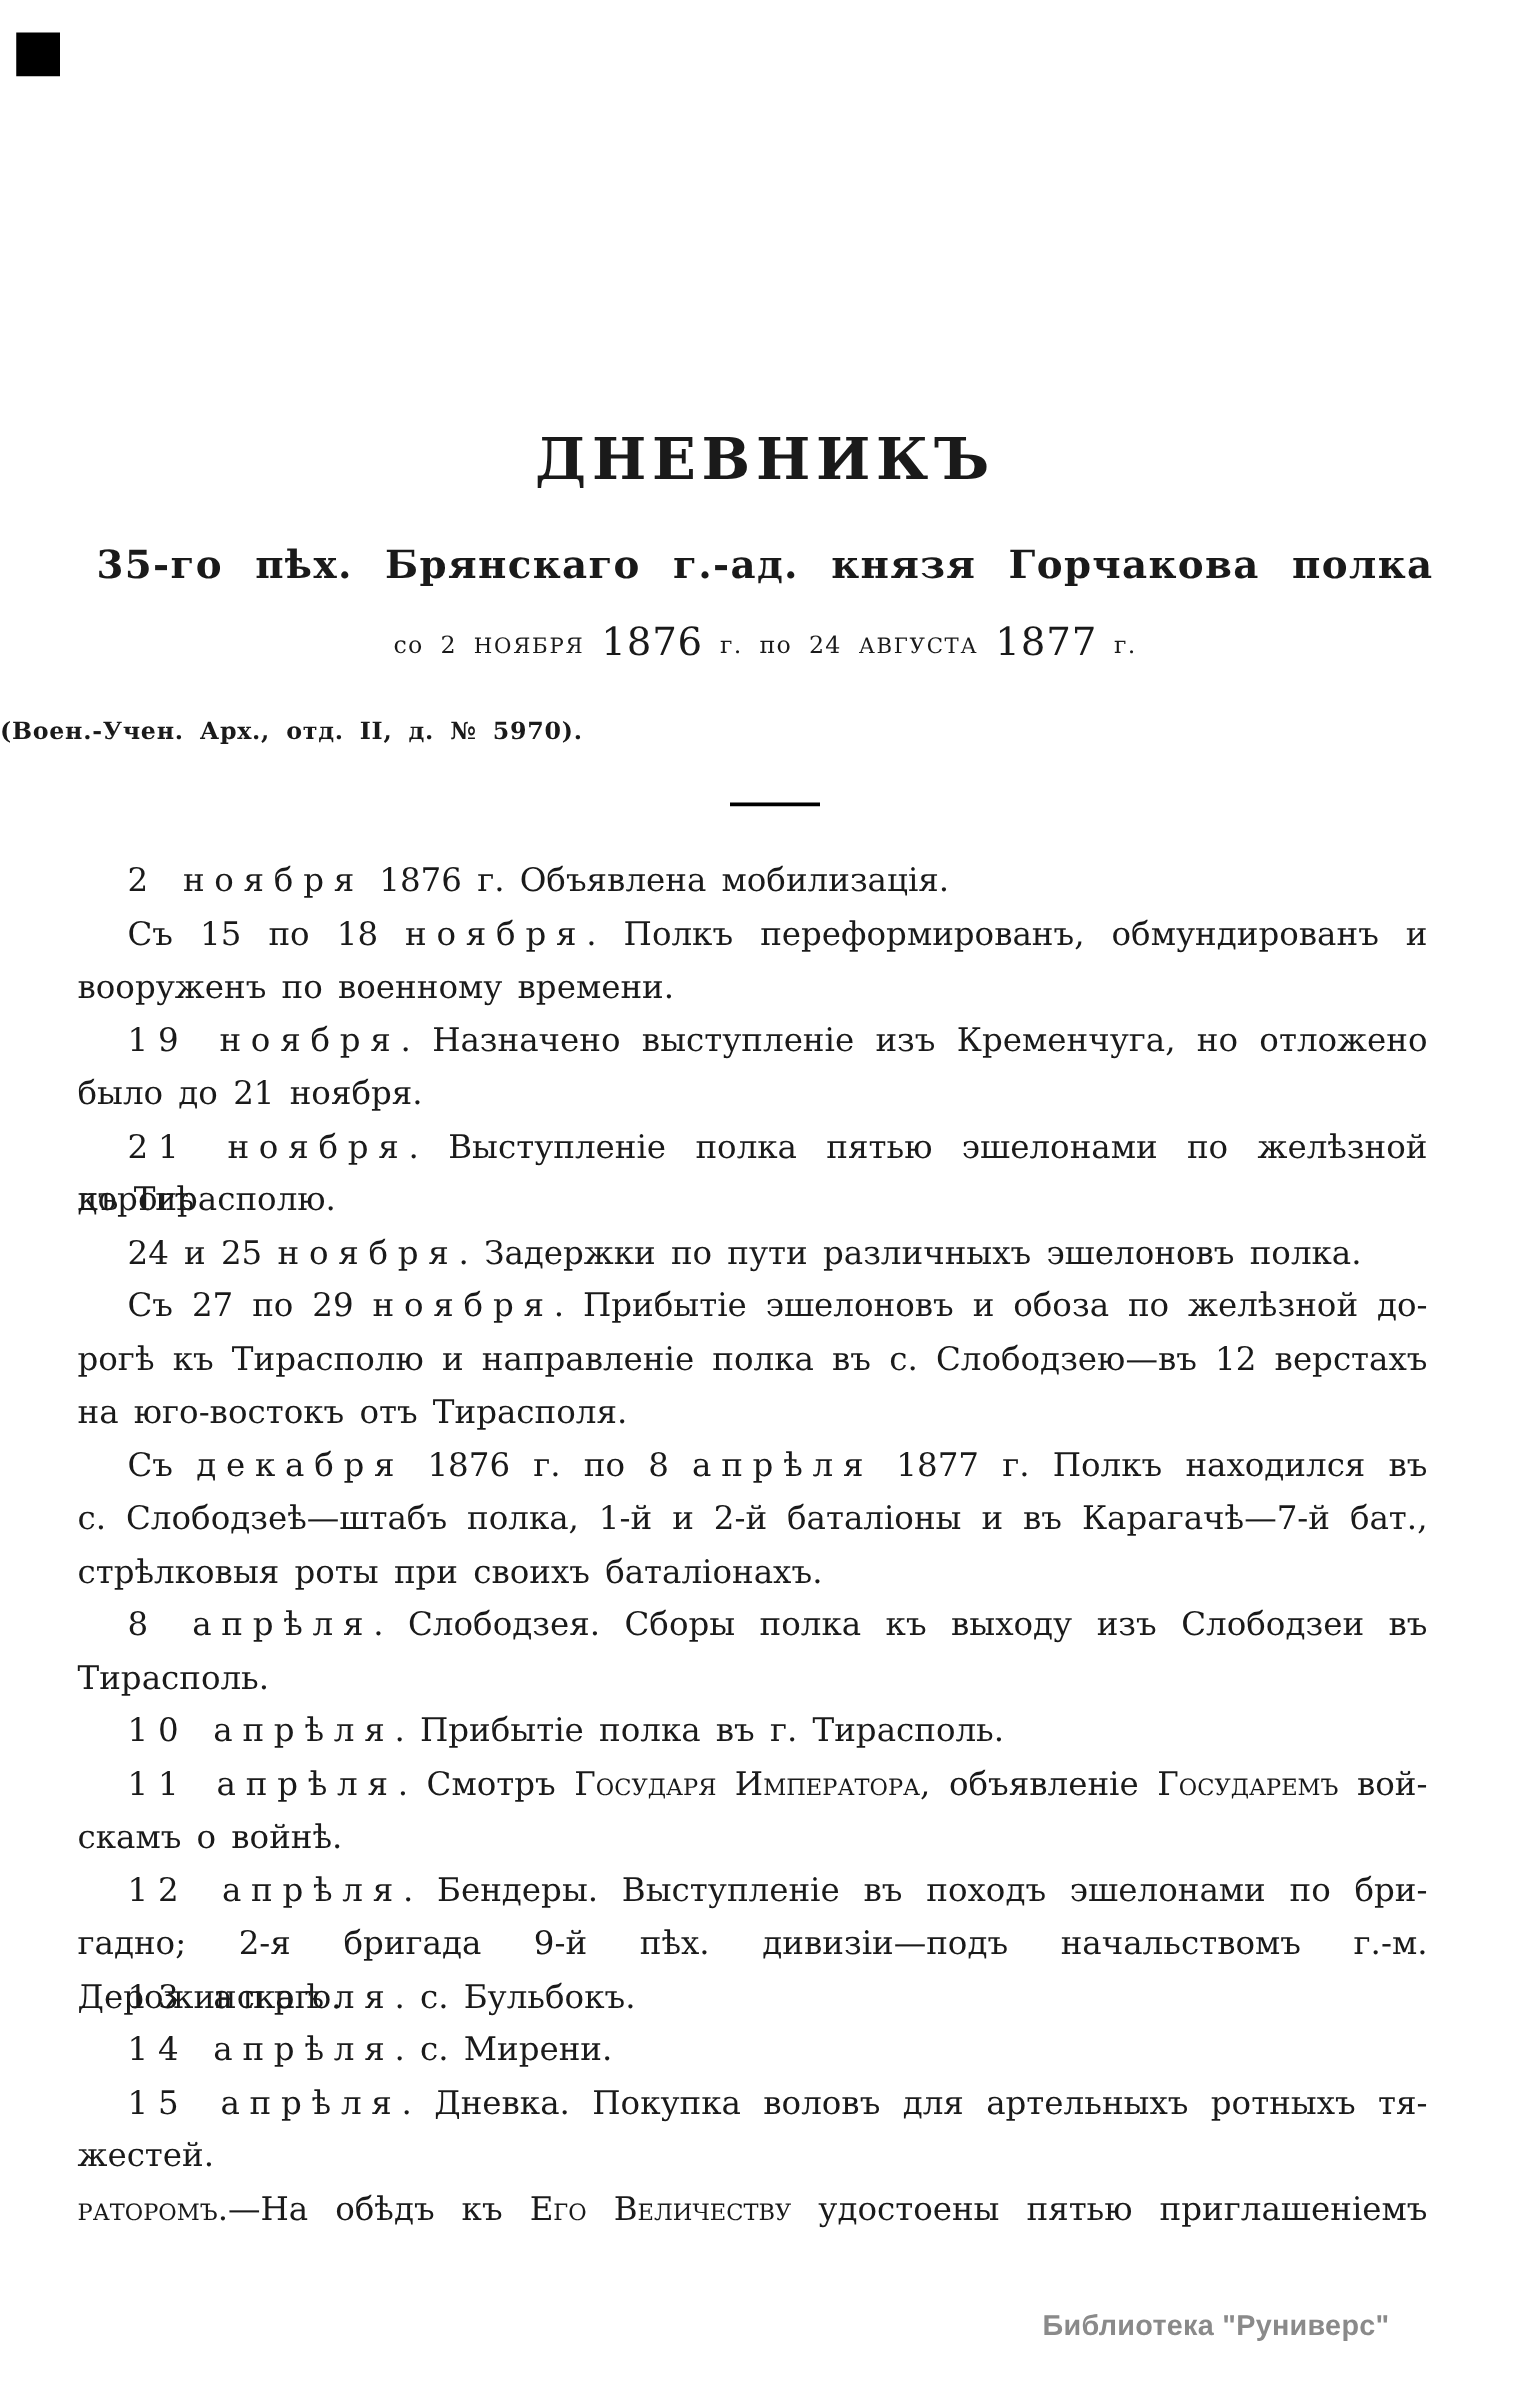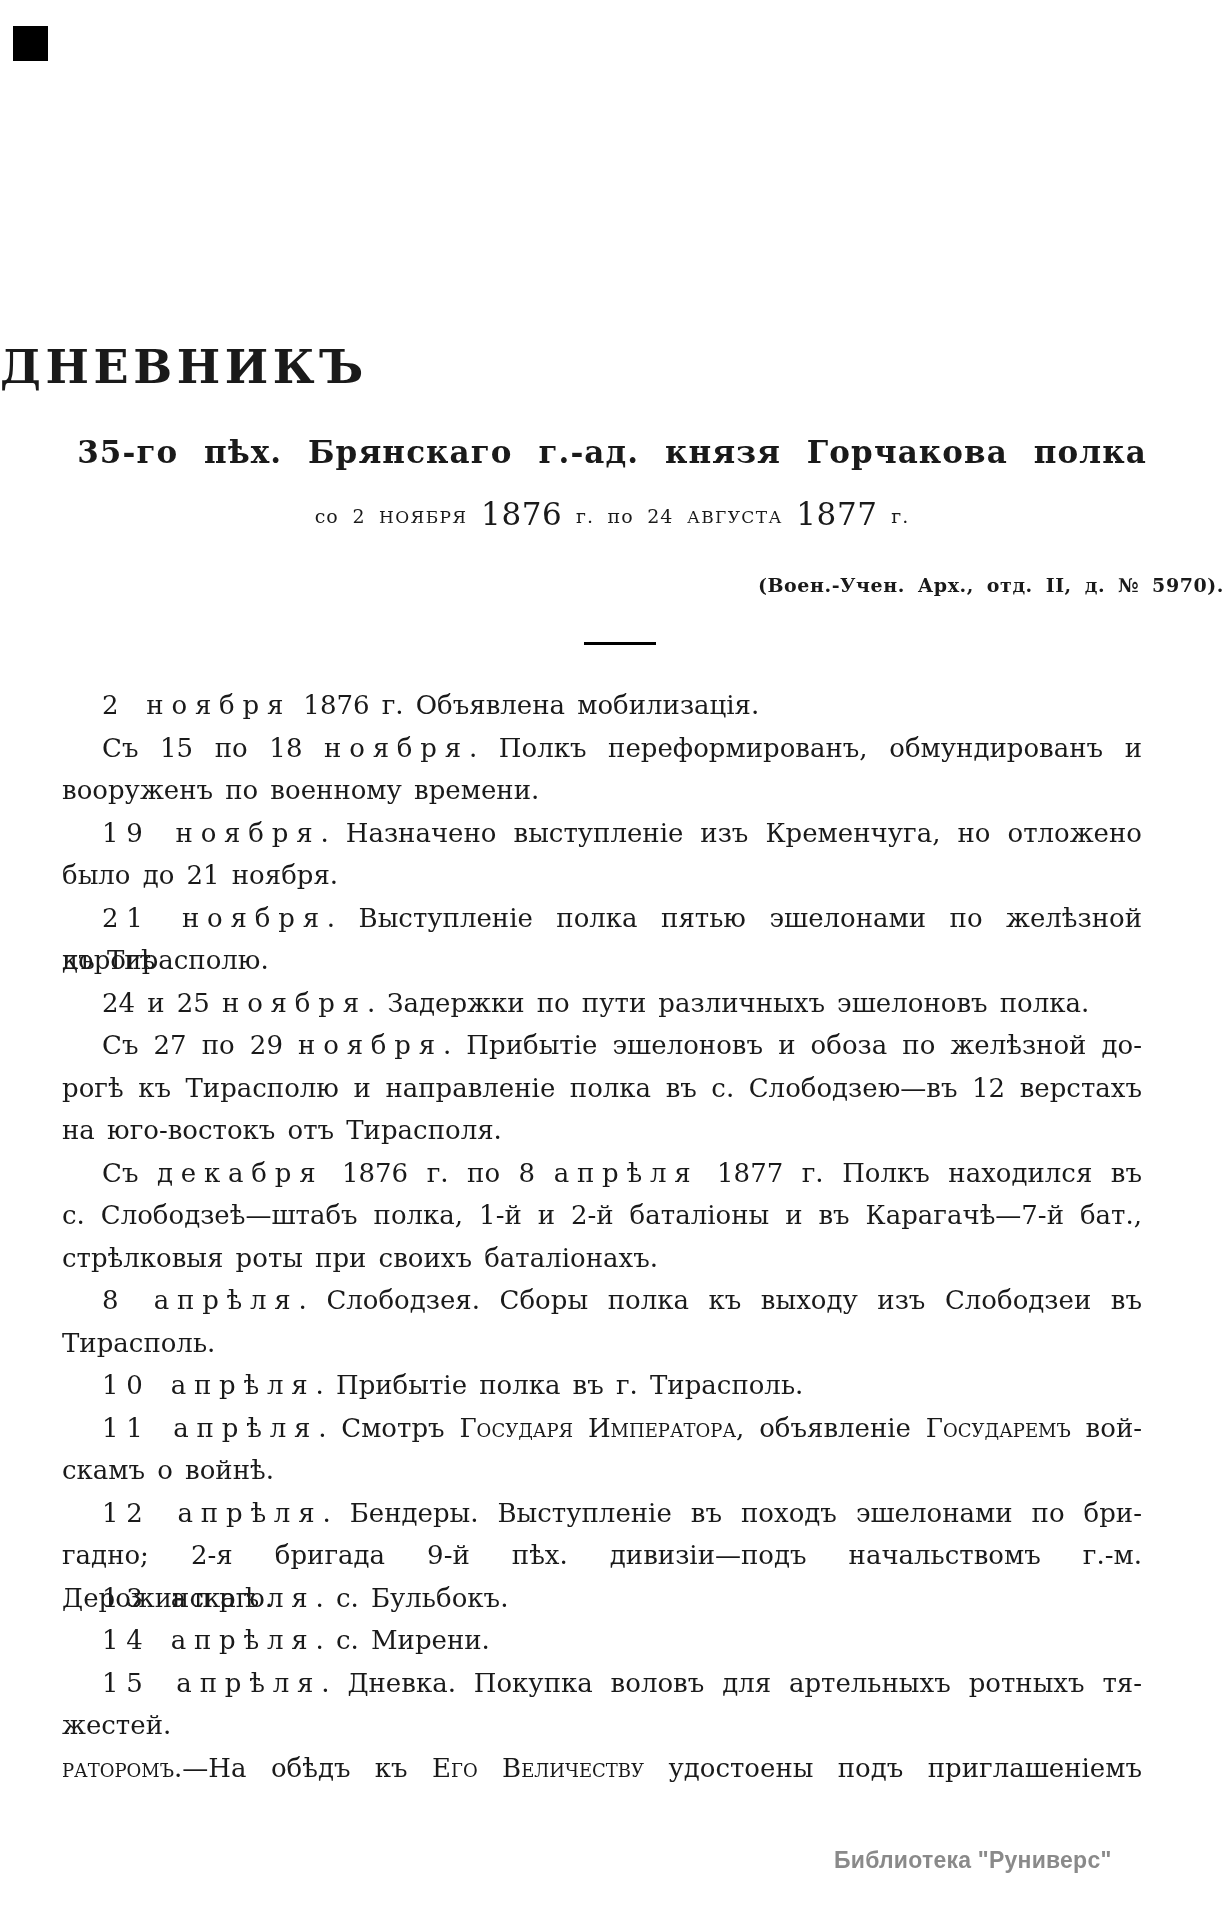--- a/index.html
+++ b/index.html
@@ -4,35 +4,35 @@
 <style>
   html,body{margin:0;padding:0;}
   body{
     width:1224px;height:1920px;position:relative;
     background:#ffffff;color:#1a1a1a;
     font-family:"DejaVu Serif","Liberation Serif",serif;
     overflow:hidden;
   }
   .artifact{position:absolute;left:13px;top:26px;width:35px;height:35px;background:#000;}
   .title{
-    position:absolute;top:340px;left:0;width:100%;
+    position:absolute;top:340px;left:0;width:100%;text-align:center;
     font-size:46px;font-weight:700;letter-spacing:0.10em;
   }
   .subtitle{
     position:absolute;top:434px;left:0;width:100%;text-align:center;
     font-size:31px;font-weight:700;letter-spacing:0.035em;word-spacing:0.45em;
   }
   .dateline{
     position:absolute;top:496px;left:0;width:100%;text-align:center;
     font-size:19px;word-spacing:0.35em;letter-spacing:0.05em;white-space:nowrap;
   }
   .dateline .dl-month{text-transform:uppercase;font-size:17px;letter-spacing:0.08em;}
   .dateline .dl-year{font-size:31px;letter-spacing:0.02em;vertical-align:-2px;}
   .archive{
-    position:absolute;top:574px;left:0;width:100%;text-align:right;
+    position:absolute;top:574px;left:0;width:100%;text-align:left;
     font-size:19px;font-weight:600;letter-spacing:0.03em;word-spacing:0.3em;
   }
   .divider{position:absolute;left:584px;top:642px;width:72px;height:3px;background:#000;}
   .diary{
     position:absolute;left:62px;top:684px;width:1080px;
     font-size:26px;word-spacing:0.15em;
   }
   .line{height:42.5px;line-height:42.5px;white-space:nowrap;}
   .line.just{white-space:normal;text-align:justify;text-align-last:justify;}
   .line.ind{text-indent:40px;}
@@ -88,16 +88,16 @@
     <div class="line"><span>Тирасполь.</span></div>
     <div class="line ind"><span class="sp">10 апрѣля</span><span>. Прибытіе полка въ г. Тирасполь.</span></div>
     <div class="line ind just"><span class="sp">11 апрѣля</span><span>. Смотръ </span><span class="sc">Государя Императора</span><span>, объявленіе </span><span class="sc">Государемъ</span><span> вой-</span></div>
     <div class="line"><span>скамъ о войнѣ.</span></div>
     <div class="line ind just"><span class="sp">12 апрѣля</span><span>. Бендеры. Выступленіе въ походъ эшелонами по бри-</span></div>
     <div class="line just"><span>гадно; 2-я бригада 9-й пѣх. дивизіи—подъ начальствомъ г.-м. </span><span class="it">Дерожинскаго</span><span>.</span></div>
     <div class="line ind"><span class="sp">13 апрѣля</span><span>. с. Бульбокъ.</span></div>
     <div class="line ind"><span class="sp">14 апрѣля</span><span>. с. Мирени.</span></div>
     <div class="line ind just"><span class="sp">15 апрѣля</span><span>. Дневка. Покупка воловъ для артельныхъ ротныхъ тя-</span></div>
     <div class="line"><span>жестей.</span></div>
-    <div class="line just"><span class="sc">раторомъ</span><span>.—На обѣдъ къ </span><span class="sc">Его Величеству</span><span> удостоены подъ приглашеніемъ</span></div>
+    <div class="line just"><span class="sc">раторомъ</span><span>.—На обѣдъ къ </span><span class="sc">Его Величеству</span><span> удостоены пятью приглашеніемъ</span></div>
   </div>
 
 <div class="watermark">Библиотека "Руниверс"</div>
 
 </body></html>

